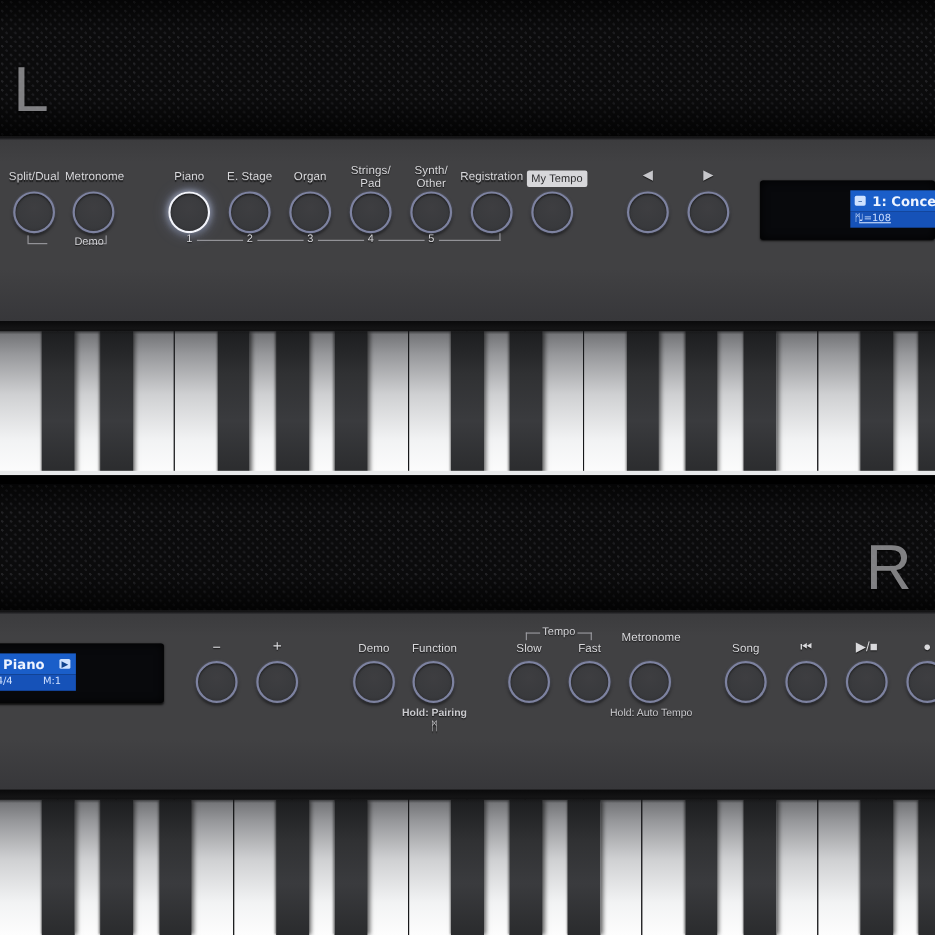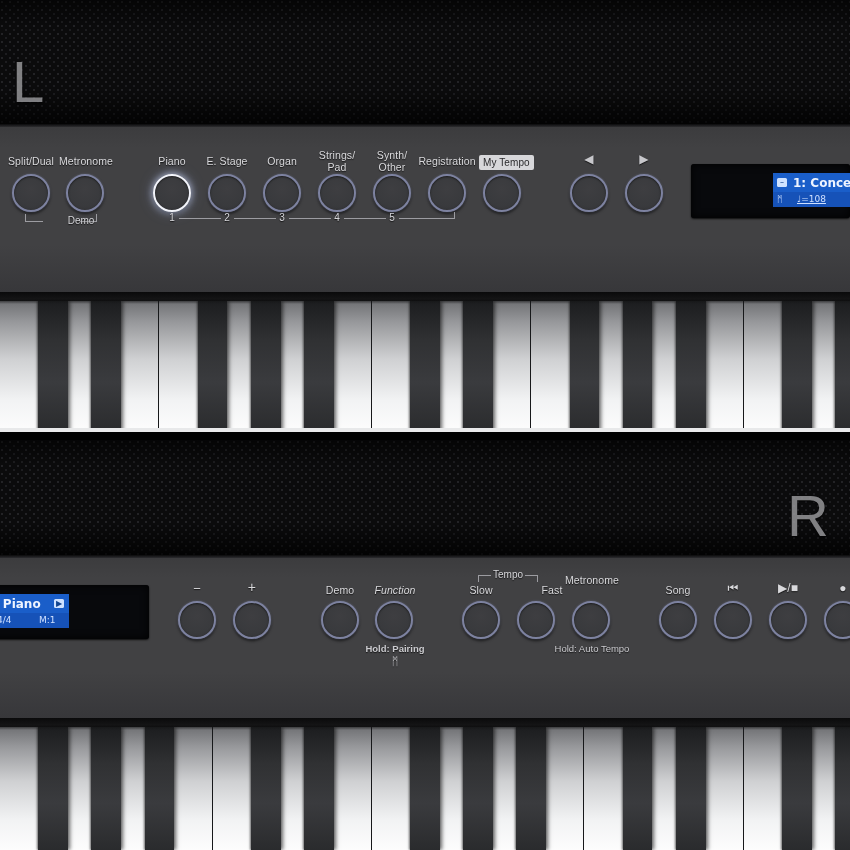--- a/index.html
+++ b/index.html
@@ -180,21 +180,21 @@
       <div class="tx" style="left:220px; top:4px; width:14px;">5</div>
     </div>
 
     <div class="lcdbox" style="left:691px; top:40px; width:159px; height:54px;">
       <div class="lcdrow r1" style="left:82px; top:9px; width:77px; height:19px;">
         <div class="lcd-ico" style="left:4px; top:5px; width:10px; height:9px;">–</div>
         <div class="lcd-t" style="left:20px; top:3px; font-size:12px;">1: Concert</div>
       </div>
       <div class="lcdrow" style="left:82px; top:28px; width:77px; height:15px;">
         <div class="lcd-s" style="left:4px; top:2px;">ᛗ</div>
-        <div class="lcd-s" style="left:24px; top:2px;text-decoration:underline;">♩=108</div>
+        <div class="lcd-s" style="left:8px; top:2px;text-decoration:underline;">♩=108</div>
       </div>
     </div>
   </div>
 
   <div class="keys" id="keys-upper" style="top:292px; height:140px;">
     <div class="shadowtop"></div>
     <div class="baseline"></div>
   <div class="wkey" style="left: 0px; width: 53.125px;"></div>
       <div class="wkey" style="left: 53.125px; width: 53.125px;"></div>
       <div class="wkey" style="left: 106.25px; width: 53.125px;"></div>
@@ -228,23 +228,23 @@
   <div class="gap" style="top:432px; height:8px;"></div>
 
   <div class="grille" style="top:440px; height:115px;"></div>
   <div class="chan-letter" style="left:787px; top:487px; font-size:58px;">R</div>
 
   <div class="ctrlpanel" style="top:555px; height:163px;">
 
     <div class="lbl" style="left:166px; top:28px; width:62px; font-size:13px;">−</div>
     <div class="lbl" style="left:221px; top:27px; width:62px; font-size:14px;">+</div>
     <div class="lbl" style="left:309px; top:30px; width:62px;">Demo</div>
-    <div class="lbl" style="left:363px; top:30px; width:64px;font-style:italic;">Function</div>
+    <div class="lbl" style="left:363px; top:30px; width:64px;">Function</div>
     <div class="lbl" style="left:450px; top:30px; width:62px;">Slow</div>
-    <div class="lbl" style="left:521px; top:30px; width:62px;">Fast</div>
+    <div class="lbl" style="left:505px; top:30px; width:62px;">Fast</div>
     <div class="lbl" style="left:556px; top:20px; width:72px;">Metronome</div>
     <div class="lbl" style="left:647px; top:30px; width:62px;">Song</div>
     <div class="lbl" style="left:702px; top:28px; width:62px; font-size:12px;">⏮</div>
     <div class="lbl" style="left:757px; top:28px; width:62px; font-size:12px;">▶/■</div>
     <div class="lbl" style="left:812px; top:28px; width:62px; font-size:12px;">●</div>
 
     <div class="btn" style="left:178px; top:46px;"></div>
     <div class="btn" style="left:233px; top:46px;"></div>
     <div class="btn" style="left:321px; top:46px;"></div>
     <div class="btn" style="left:375px; top:46px;"></div>

